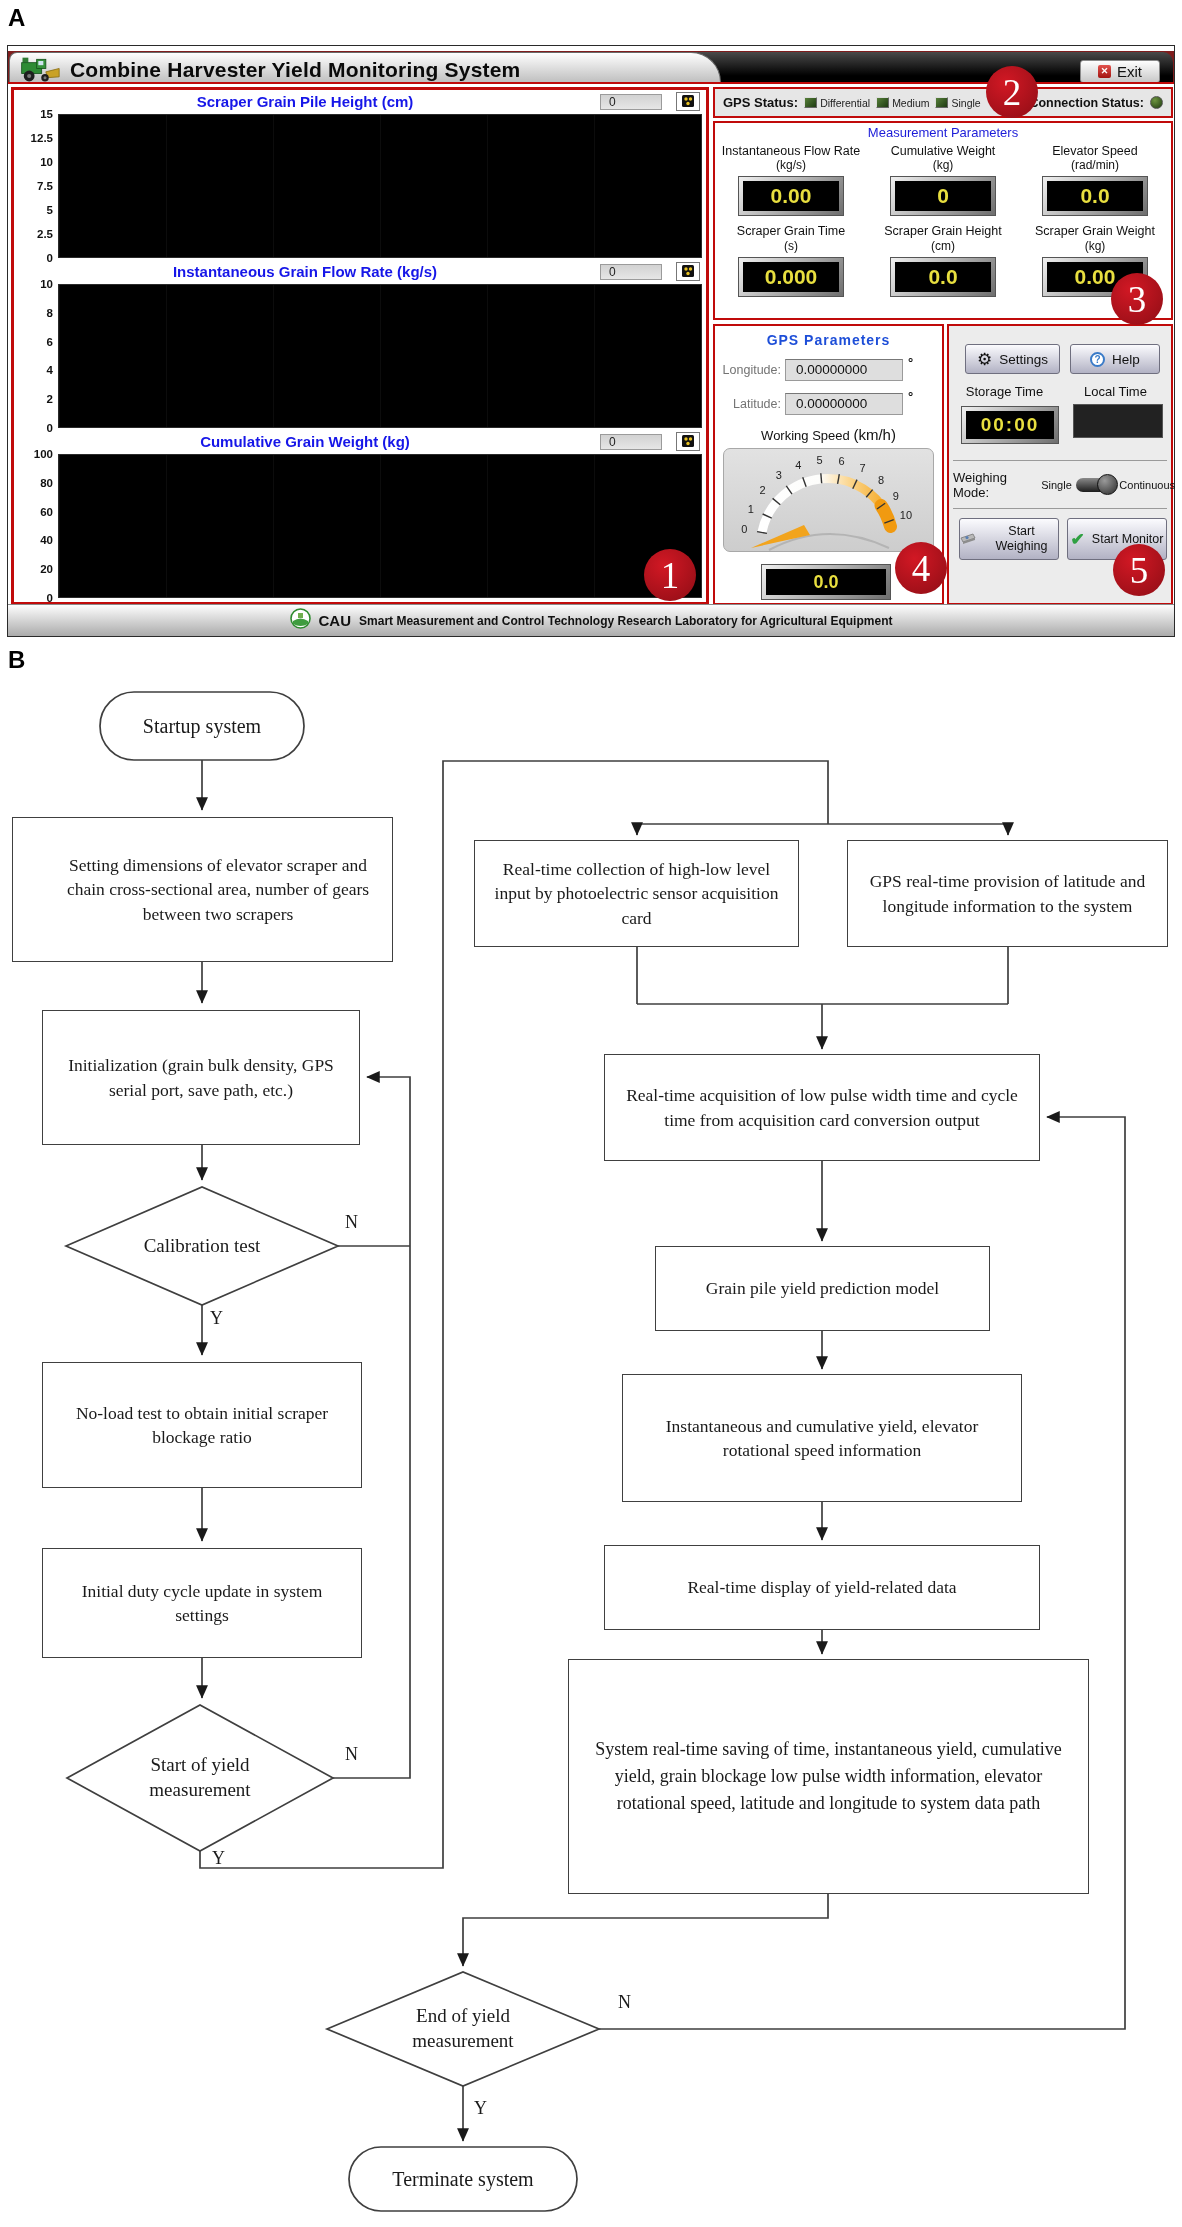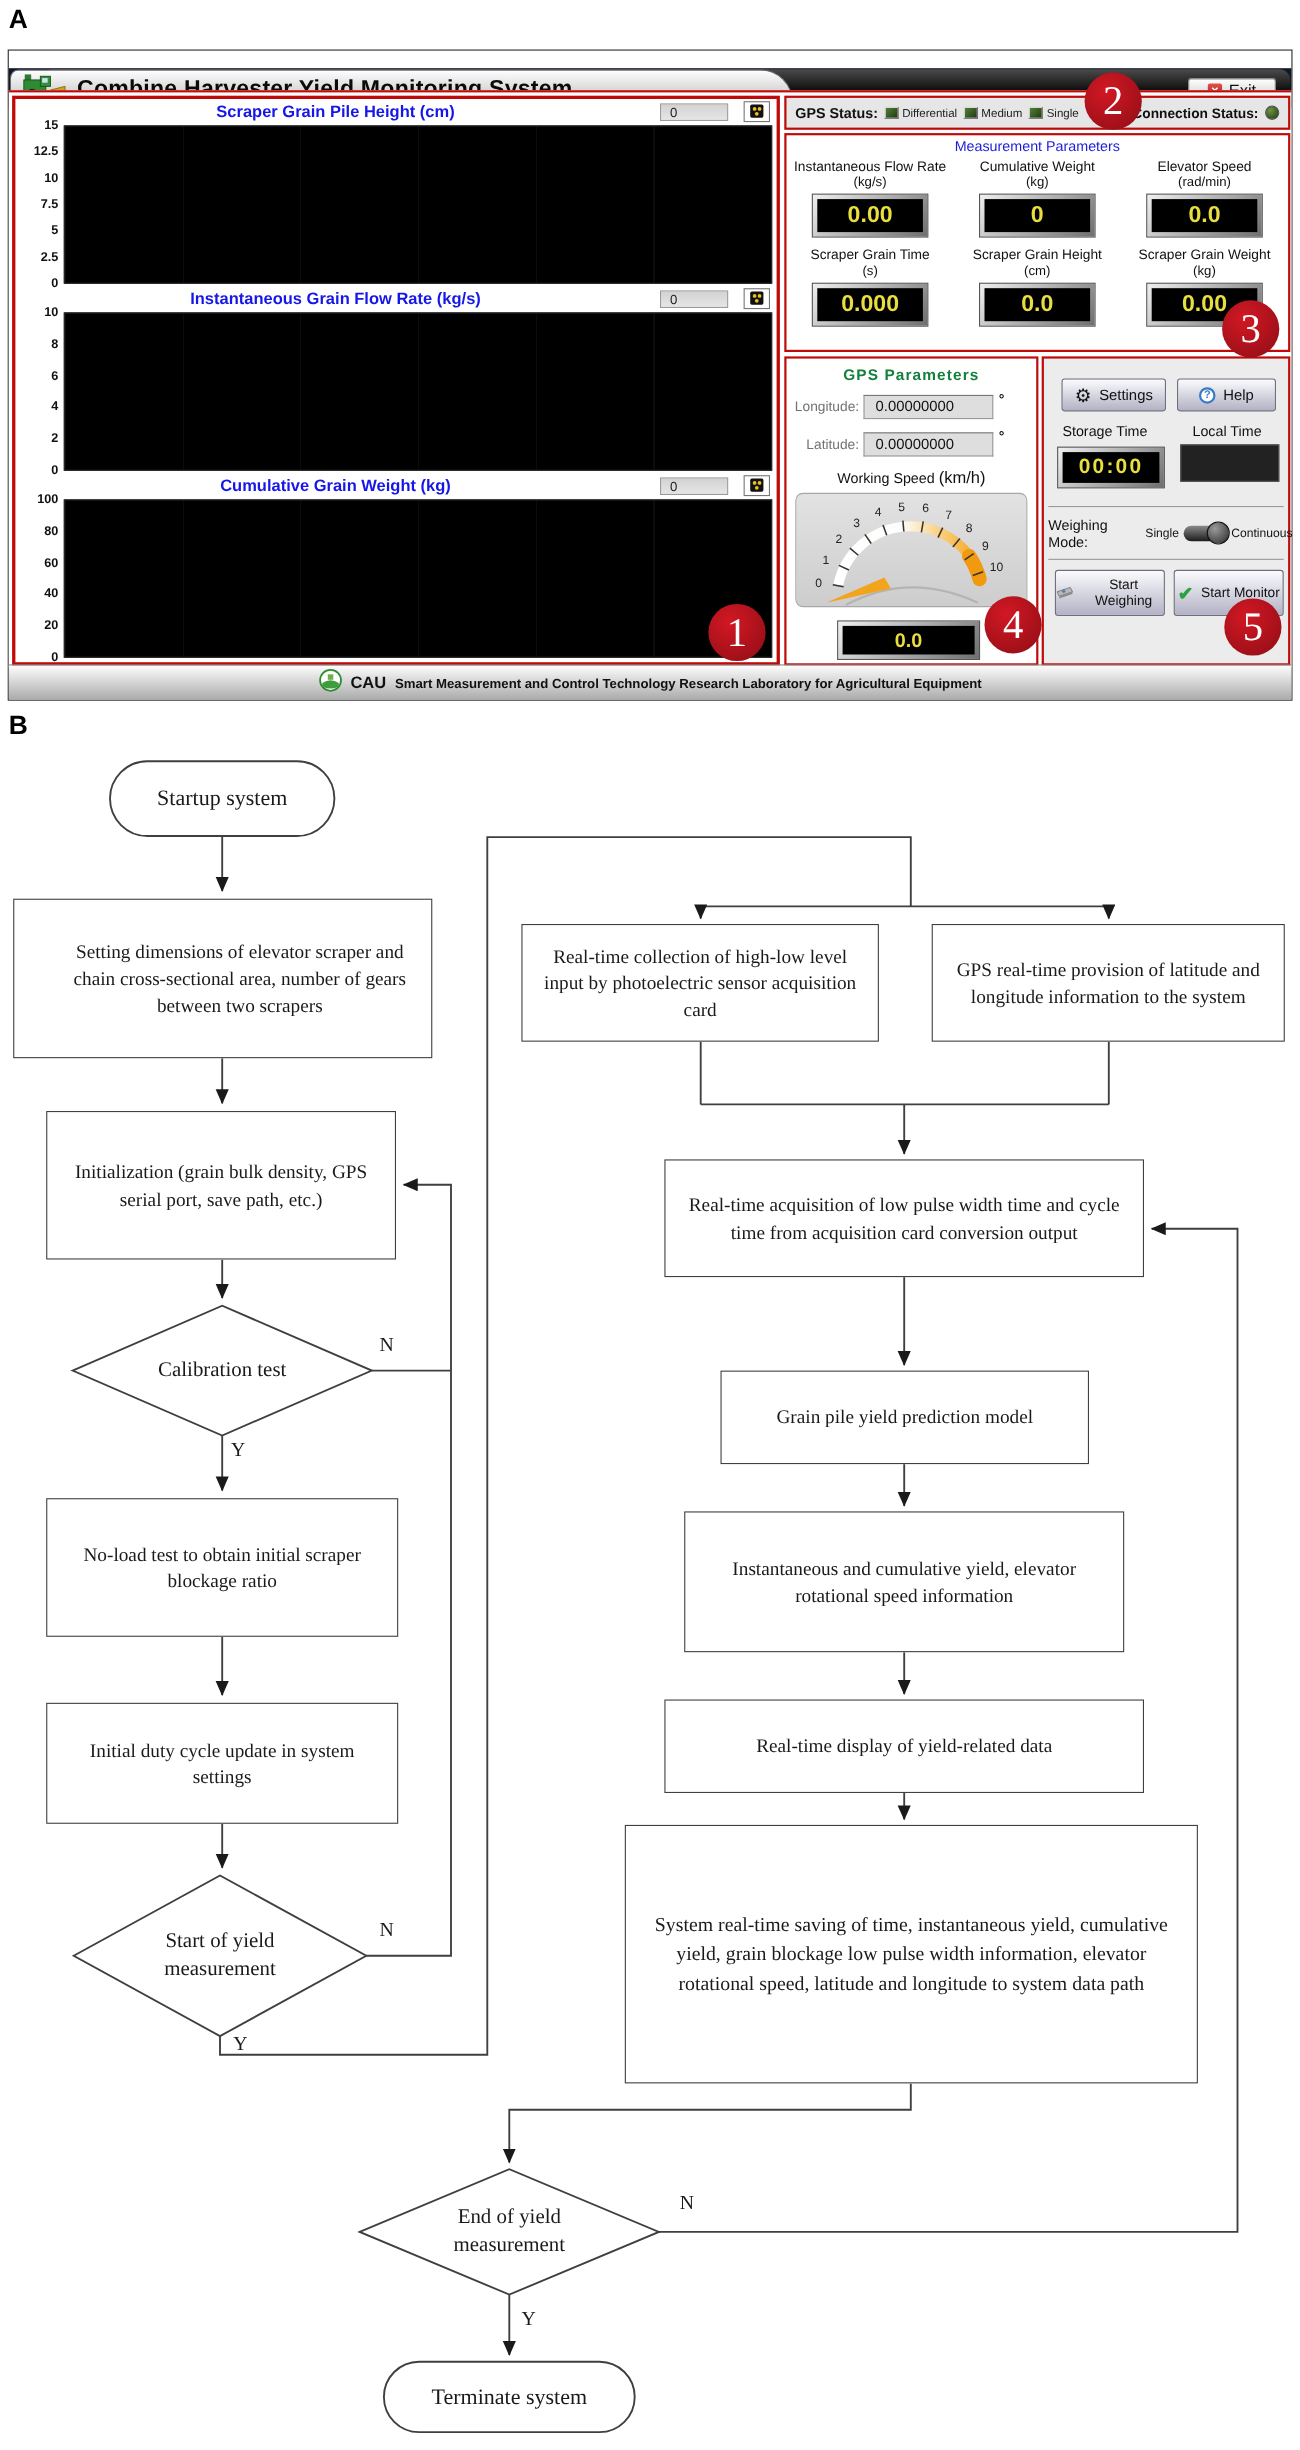--- a/index.html
+++ b/index.html
@@ -3,21 +3,21 @@
 <meta charset="utf-8">
 <style>
   * { margin:0; padding:0; box-sizing:border-box; }
   html,body { background:#fff; }
   body { width:1182px; height:2227px; position:relative; font-family:"Liberation Sans", sans-serif; overflow:hidden; }
 
   .fig-label { position:absolute; font-size:24px; font-weight:bold; color:#000; font-family:"Liberation Sans",sans-serif; }
 
   
   .window { position:absolute; left:7px; top:45px; width:1168px; height:592px; border:1px solid #2a2a2a; background:#fff; }
-  .titlebar { position:absolute; left:0; top:16px; width:100%; height:36px; background:#0f172a; }
+  .titlebar { position:absolute; left:0; top:5px; width:100%; height:36px; background:#7f1d1d; }
   .titlebar-dark { position:absolute; left:30px; top:1px; right:1px; height:34px; border-radius:10px 10px 0 0; background:linear-gradient(#4a4a4a,#000 70%); }
   .titletab { position:absolute; left:1px; top:1px; width:712px; height:35px; background:linear-gradient(#fefefe,#b5b5b5); border:1px solid #6a6a6a; border-bottom:none; border-radius:8px 30px 0 0; display:flex; align-items:center; padding-left:10px; gap:10px; }
   .title-text { font-size:21px; font-weight:bold; color:#0a0a0a; letter-spacing:0.2px; }
   .exit-btn { position:absolute; right:14px; top:9px; width:80px; height:23px; background:linear-gradient(#fefefe,#c8c8c8); border:1px solid #8a8a8a; border-radius:3px; display:flex; align-items:center; justify-content:center; gap:6px; cursor:pointer; }
   .exit-icon { width:13px; height:13px; background:linear-gradient(#e2524d,#a31410); border-radius:2px; color:#fff; font-size:9px; line-height:13px; text-align:center; font-weight:bold; }
   .exit-label { font-size:15px; color:#111; }
 
   .content { position:absolute; left:0; top:36px; width:100%; height:524px; background:#fff; border-top:2px solid #c00a0a; }
 
   
@@ -48,21 +48,21 @@
   .meas-row { display:flex; margin-top:4px; }
   .meas-cell { flex:1; display:flex; flex-direction:column; align-items:center; }
   .meas-name { font-size:12.5px; color:#111; text-align:center; line-height:1.15; }
   .meas-unit { font-size:12px; color:#111; }
   .led { margin-top:4px; background:linear-gradient(135deg,#f0f0f0,#6e6e6e); padding:4px; border:1px solid #555; }
   .led-inner { background:#000; color:#e8df3f; font-weight:bold; text-align:center; font-family:"Liberation Sans",sans-serif; }
   .meas-led .led-inner { width:96px; height:30px; font-size:21px; line-height:30px; }
 
   
   .gpsp-panel { position:absolute; left:705px; top:240px; width:231px; height:281px; border:2px solid #c00a0a; background:#fff; }
-  .gpsp-title { text-align:center; font-size:14px; font-weight:bold; color:#15803d; margin-top:6px; letter-spacing:1px; }
+  .gpsp-title { text-align:center; font-size:14px; font-weight:bold; color:#1d4ed8; margin-top:6px; letter-spacing:1px; }
   .coord-row { position:absolute; left:6px; right:8px; height:24px; display:flex; align-items:center; }
   .coord-label { width:64px; text-align:right; font-size:12.5px; color:#737373; padding-right:4px; }
   .coord-field { width:118px; height:22px; background:#dedede; border:1px solid #9a9a9a; border-top-color:#777; font-size:13.5px; color:#111; padding:2px 0 0 10px; }
   .coord-deg { font-size:13px; font-weight:bold; color:#111; position:relative; top:-8px; left:5px; }
   .speed-label-row { position:absolute; top:100px; width:100%; text-align:center; font-size:13px; color:#111; }
   .speed-unit { font-size:15px; }
   .gauge-box { position:absolute; left:8px; top:122px; width:211px; height:104px; background:linear-gradient(#e2e2e2,#cdcdcd); border:1px solid #a8a8a8; border-radius:7px; }
   .speed-led { position:absolute; left:46px; top:234px; }
   .speed-led .led-inner { width:120px; height:26px; font-size:18px; line-height:26px; }
 

